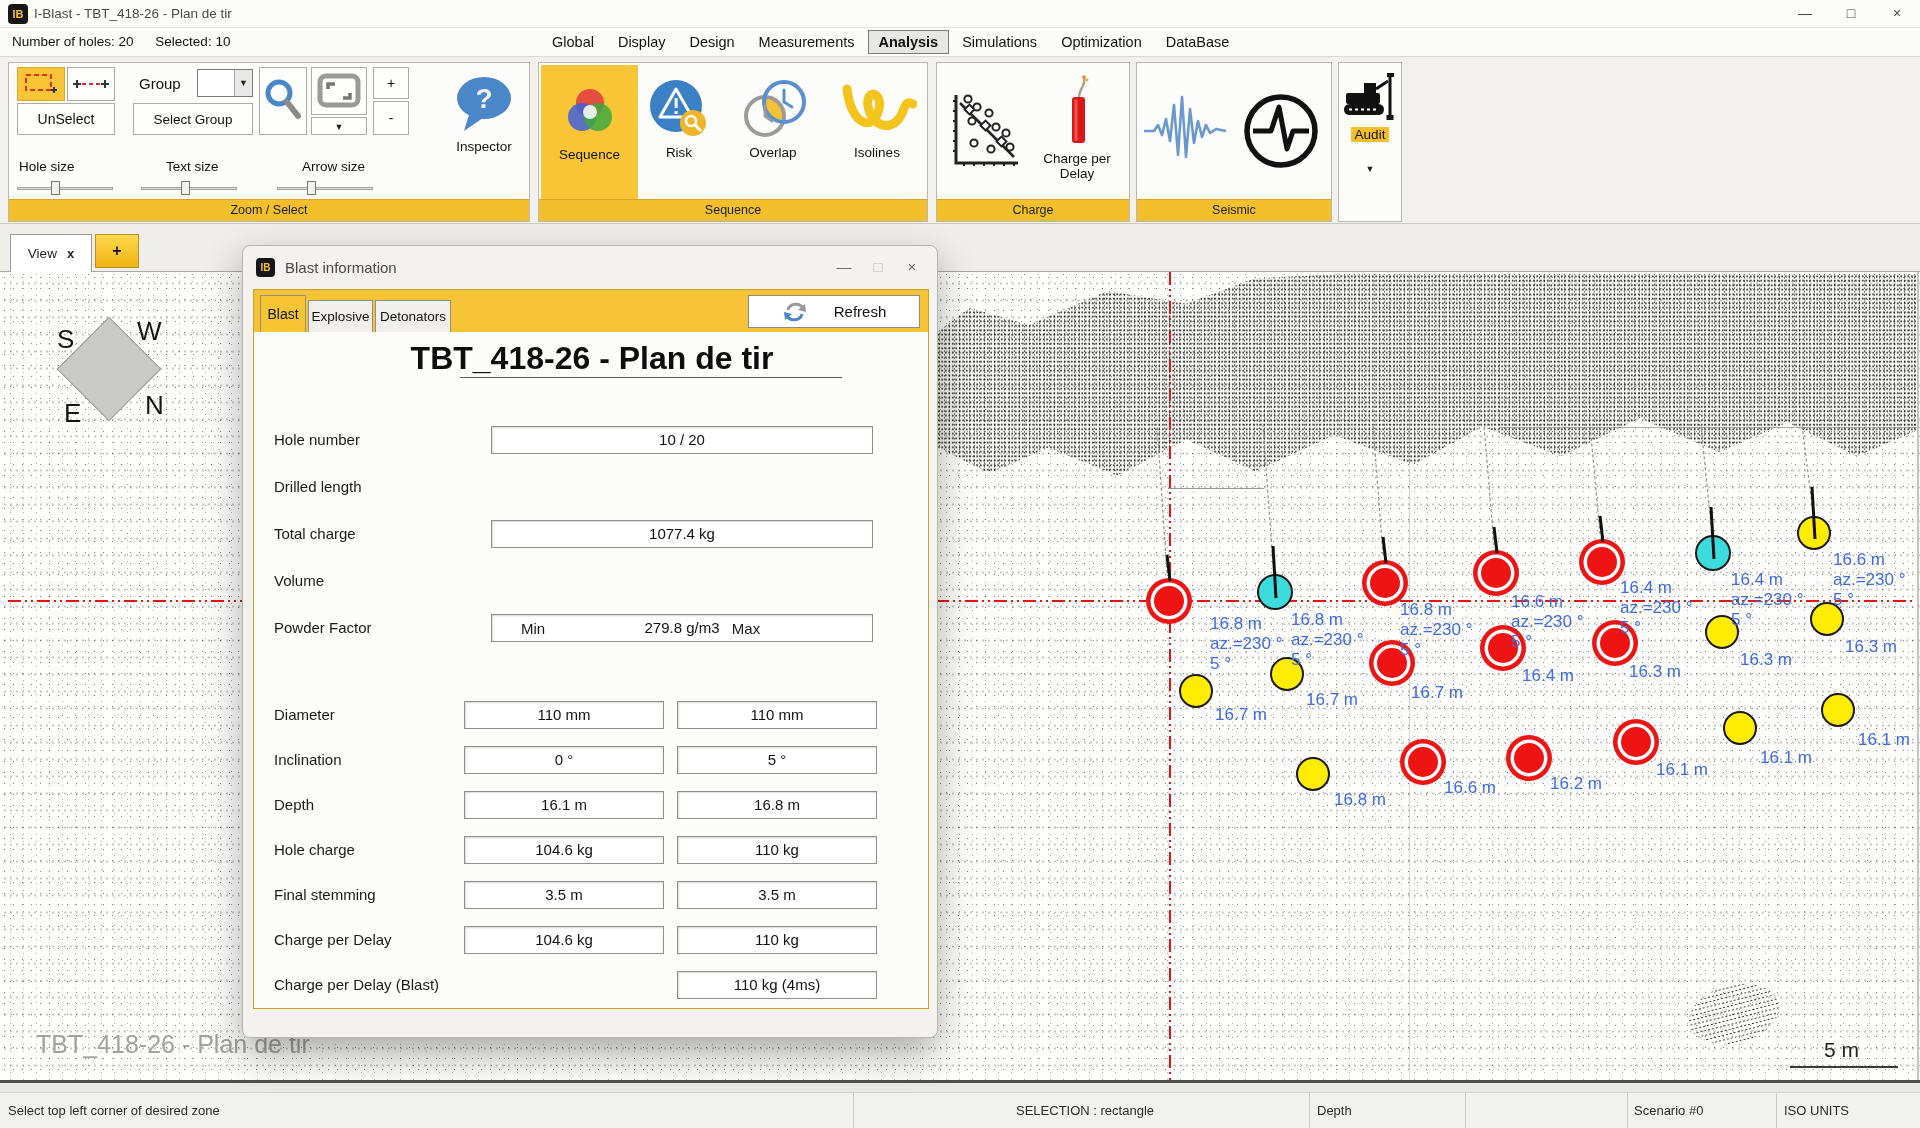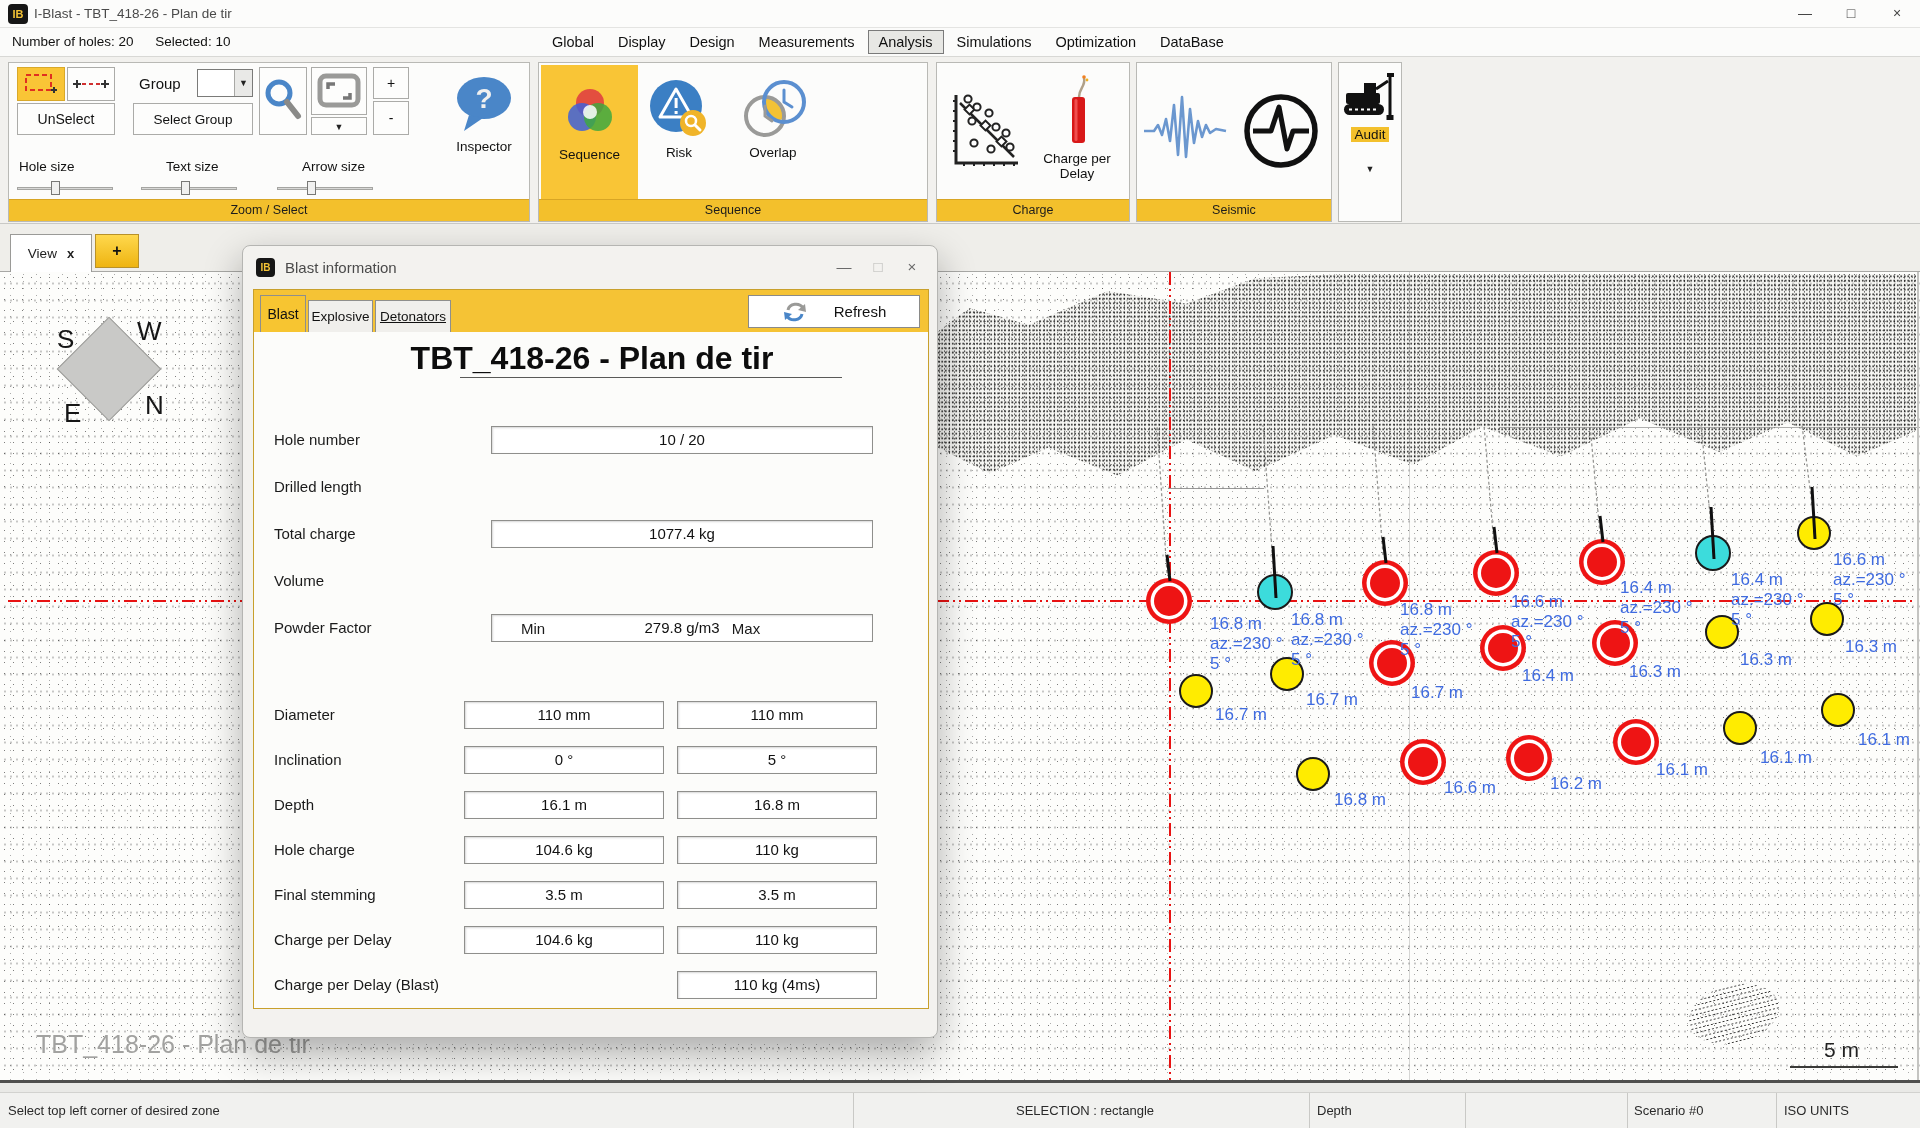--- a/index.html
+++ b/index.html
@@ -12,21 +12,21 @@
   .win-title { position:absolute; left:34px; top:0; height:28px; line-height:28px; font-size:13.5px; color:#4a4a4a; }
   .win-controls { position:absolute; right:0; top:0; height:28px; display:flex; }
   .win-btn { width:46px; height:28px; text-align:center; line-height:26px; font-size:14px; color:#454545; }
 
   
   .menubar { position:absolute; left:0; top:28px; width:1920px; height:29px; background:#fbfbfa; border-bottom:1px solid #d8d8d5; }
   .stats { position:absolute; left:12px; top:0; height:28px; line-height:28px; font-size:13.5px; color:#111; }
   .stats span + span { margin-left:18px; }
   .menu { position:absolute; left:541px; top:0; height:28px; display:flex; align-items:center; }
   .mi { padding:3px 10px; font-size:14.5px; color:#111; margin-right:2px; border:1px solid transparent; }
-  .mi.active { background:#e7e7e4; border:1px solid #7a7a7a; }
+  .mi.active { background:#e7e7e4; border:1px solid #7a7a7a;font-weight:bold; }
 
   
   .ribbon { position:absolute; left:0; top:57px; width:1920px; height:167px; background:#f2f1ee; border-bottom:1px solid #c9c9c6; }
   .rgroup { position:absolute; top:5px; height:160px; background:#fcfcfb; border:1px solid #b9b9b5; }
   .rcaption { position:absolute; left:0; right:0; bottom:0; height:22px; background:#f3c02c; border-top:1px solid #d8a524; font-size:12.5px; color:#1c1c1c; text-align:center; line-height:21px; }
   .rbtn { position:absolute; background:#fdfdfc; border:1px solid #ababa8; display:flex; align-items:center; justify-content:center; font-size:14px; color:#111; }
   .rbtn.active { background:#f9c536; border-color:#d9a92a; }
   .bigbtn { position:absolute; display:flex; flex-direction:column; align-items:center; justify-content:flex-start; font-size:13.5px; color:#111; text-align:center; }
   .bigbtn.active { background:#f9c536; }
   .bigbtn .blabel { margin-top:4px; line-height:15px; }
@@ -234,20 +234,26 @@
     <div class="bigbtn" style="left:181px;top:2px;width:106px;height:134px;">
       <svg width="70" height="62" style="margin-top:14px;">
         <ellipse cx="36" cy="30" rx="8" ry="13" fill="#f3c235" transform="rotate(-38 36 30)"></ellipse>
         <circle cx="27" cy="37" r="19" fill="none" stroke="#9a9a98" stroke-width="4"></circle>
         <circle cx="46" cy="23" r="20" fill="none" stroke="#5b8fd0" stroke-width="4"></circle>
         <path d="M46 23 L46 11 M46 23 L54 28" stroke="#5b8fd0" stroke-width="3" stroke-linecap="round"></path>
         <path d="M27 37 L27 27 M27 37 L34 42" stroke="#9a9a98" stroke-width="3" stroke-linecap="round"></path>
       </svg>
       <div class="blabel">Overlap</div>
     </div>
+    <div class="bigbtn" style="left:289px;top:2px;width:98px;height:134px;">
+      <svg width="80" height="62" style="margin-top:14px;">
+        <path d="M10 10 C14 46 36 54 42 30 C46 12 28 10 31 27 C35 50 58 54 66 32 C69 24 70 22 76 25" fill="none" stroke="#f2c41c" stroke-width="9" stroke-linecap="round"></path>
+      </svg>
+      <div class="blabel">Isolines</div>
+    </div>
     <div class="rcaption">Sequence</div>
   </div>
 
   <div class="rgroup" style="left:936px;width:194px;">
     <div class="bigbtn" style="left:2px;top:2px;width:86px;height:134px;">
       <svg width="76" height="84" style="margin-top:26px;">
         <path d="M12 4 V72 H74" fill="none" stroke="#222" stroke-width="3"></path>
         <path d="M12 10 h-3 M12 20 h-3 M12 30 h-3 M12 40 h-3 M12 50 h-3 M12 60 h-3 M20 72 v3 M30 72 v3 M40 72 v3 M50 72 v3 M60 72 v3 M70 72 v3" stroke="#222" stroke-width="2"></path>
         <path d="M16 12 L70 66" fill="none" stroke="#222" stroke-width="2.5"></path>
         <rect x="22" y="15" width="7" height="7" fill="#fff" stroke="#222" stroke-width="2" transform="rotate(45 25.5 18.5)"></rect>
@@ -465,21 +471,21 @@
     <div class="dlg-controls">
       <div class="dlg-btn">—</div>
       <div class="dlg-btn max">□</div>
       <div class="dlg-btn">×</div>
     </div>
   </div>
   <div class="dlg-content">
     <div class="dlg-strip">
       <div class="dtab active" style="left:6px;width:46px;height:37px;line-height:36px;">Blast</div>
       <div class="dtab" style="left:54px;width:65px;height:32px;line-height:31px;">Explosive</div>
-      <div class="dtab" style="left:121px;width:76px;height:32px;line-height:31px;text-decoration:underline;">Detonators</div>
+      <div class="dtab" style="left:121px;width:76px;height:32px;line-height:31px;">Detonators</div>
       <div class="refresh-btn">
         <svg width="26" height="26">
           <path d="M6 11 A8 7 0 0 1 21 9" fill="none" stroke="#9a9a98" stroke-width="3"></path>
           <polygon points="23,5 24,13 16,11" fill="#9a9a98"></polygon>
           <path d="M20 15 A8 7 0 0 1 5 17" fill="none" stroke="#4a86c8" stroke-width="3"></path>
           <polygon points="3,21 2,13 10,15" fill="#4a86c8"></polygon>
         </svg>
         <span>Refresh</span>
       </div>
     </div>

